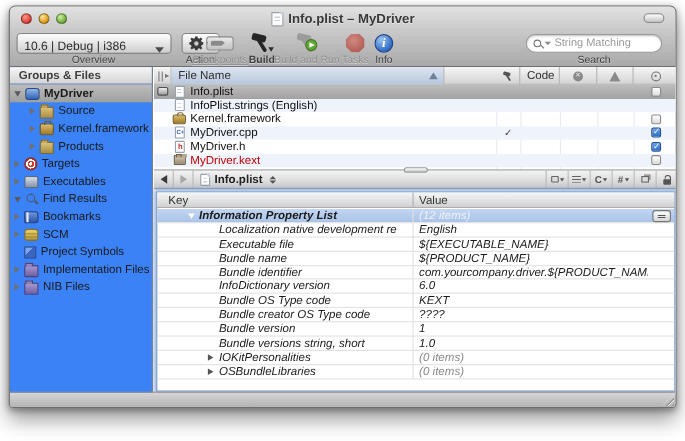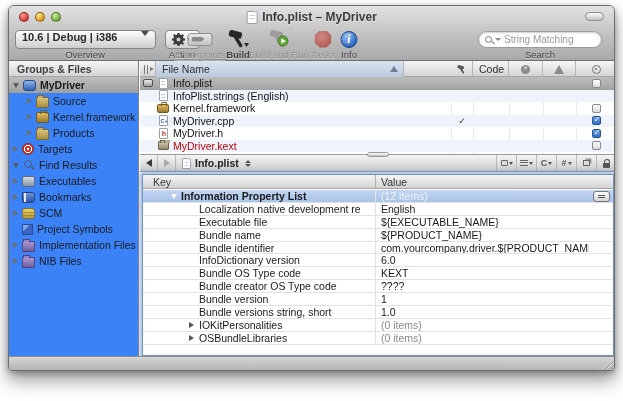--- a/index.html
+++ b/index.html
@@ -31,22 +31,22 @@
                     background:repeating-linear-gradient(#c9cfd8 0 1px, transparent 1px 3px); }
   .doc-ic::after { content:""; position:absolute; right:-1px; top:-1px; border-style:solid; border-width:0 4px 4px 0;
                    border-color:transparent #c7cdd6 transparent transparent; }
 
   
   .toolbar { position:absolute; left:0; top:22px; width:100%; height:33px; }
   .caption { position:absolute; top:21px; transform:translateX(-50%); font-size:9.5px; color:#3f3f3f; white-space:nowrap;
              text-shadow:0 1px 0 rgba(255,255,255,.45); }
   .caption.dis { color:#8f8f8f; }
   .popup { position:absolute; left:6px; top:2px; width:141px; height:19px; border:1px solid #868686; border-radius:4px;
-           background:linear-gradient(#fefefe,#cdcdcd); font-size:11px; font-weight:bold; color:#2b2b2b;
-           display:flex; align-items:flex-start; padding:0 6px; }
+           background:linear-gradient(#fefefe,#cdcdcd); font-size:11px; font-weight:normal; color:#2b2b2b;
+           display:flex; align-items:flex-end; padding:0 6px; }
   .popup .arr { margin-left:auto; width:0; height:0; border-left:4px solid transparent; border-right:4px solid transparent; border-top:5px solid #4a4a4a; }
   .actionbtn { position:absolute; left:156px; top:2px; width:35px; height:19px; border:1px solid #868686; border-radius:4px;
                background:linear-gradient(#fefefe,#cdcdcd); display:flex; align-items:center; justify-content:center; gap:2px; }
   .actionbtn .arr { width:0; height:0; border-left:3.5px solid transparent; border-right:3.5px solid transparent; border-top:4px solid #4a4a4a; }
   .tbicon { position:absolute; top:1px; transform:translateX(-50%); height:20px; display:flex; align-items:center; justify-content:center; }
   .bp-ic { width:25px; height:13px; border:1px solid #8f8f8f; border-radius:3px; background:linear-gradient(#e9e9e9,#c2c2c2); position:relative; }
   .bp-ic::before { content:""; position:absolute; left:3px; top:3px; width:13px; height:5px; background:#8a8a8a; border-radius:2px;
                    clip-path:polygon(0 0, 75% 0, 100% 50%, 75% 100%, 0 100%); }
   .oct { width:17px; height:17px; background:radial-gradient(circle at 40% 35%, #d4766c, #b5443c 65%, #8c2f28);
          clip-path:polygon(30% 0,70% 0,100% 30%,100% 70%,70% 100%,30% 100%,0 70%,0 30%); opacity:.75; }
@@ -167,21 +167,21 @@
 
   
   .plwrap { position:absolute; left:2px; top:113px; width:472px; height:182px; background:#fff;
             border:1px solid #6f94c4; box-shadow:0 0 5px 2px rgba(110,150,215,.75); }
   .pl-head { position:absolute; left:0; top:0; width:100%; height:14px; background:linear-gradient(#f6f6f6,#d2d2d2);
              border-bottom:1px solid #a6a6a6; font-size:10.5px; color:#333; }
   .pl-head .k { position:absolute; left:10px; top:1px; }
   .pl-head .v { position:absolute; left:238px; top:1px; }
   .pl-head .vline { position:absolute; left:232px; top:0; bottom:0; width:1px; background:#b0b0b0; }
   .pl-rows { position:absolute; left:0; top:15px; width:100%; }
-  .pl-row { position:relative; height:12.9px; border-bottom:1px solid #e2e2e2; font-size:10.5px; color:#1a1a1a; }
+  .pl-row { position:relative; height:12.9px; border-bottom:1px solid #e2e2e2; font-size:10.5px; color:#1a1a1a;font-style:italic; }
   .pl-row .key { position:absolute; left:38px; top:0; height:100%; display:flex; align-items:center; white-space:nowrap; }
   .pl-row.child .key { left:56px; }
   .pl-row .val { position:absolute; left:238px; right:24px; top:0; height:100%; display:flex; align-items:center; white-space:nowrap; overflow:hidden; }
   .pl-row .vline { position:absolute; left:232px; top:0; bottom:-1px; width:1px; background:#e2e2e2; }
   .pl-row.sel { background:linear-gradient(#c3d6f2,#a9c3e8); }
   .pl-row.sel .key { font-weight:bold; }
   .pl-row.sel .val { color:#eef2f8; }
   .pl-row .gray { color:#8a8a8a; }
   .pl-tri { position:absolute; left:28px; top:3.5px; }
   .pl-tri-child { position:absolute; left:46px; top:3.5px; }
@@ -303,28 +303,28 @@
           <span class="tri-r sp"></span>
           <span class="ic ic-folder sp"></span>
           <span>Products</span>
         </div>
         <div class="sb-row">
           <span class="tri-r sp"></span>
           <span class="ic ic-target sp"></span>
           <span>Targets</span>
         </div>
         <div class="sb-row">
+          <span class="tri-r sp"></span>
+          <span class="ic ic-exec sp"></span>
+          <span>Executables</span>
+        </div>
+        <div class="sb-row">
           <span class="tri-d sp"></span>
           <span class="ic ic-find sp"></span>
           <span>Find Results</span>
-        </div>
-        <div class="sb-row">
-          <span class="tri-r sp"></span>
-          <span class="ic ic-exec sp"></span>
-          <span>Executables</span>
         </div>
         <div class="sb-row">
           <span class="tri-r sp"></span>
           <span class="ic ic-book sp"></span>
           <span>Bookmarks</span>
         </div>
         <div class="sb-row">
           <span class="tri-r sp"></span>
           <span class="ic ic-db sp"></span>
           <span>SCM</span>

